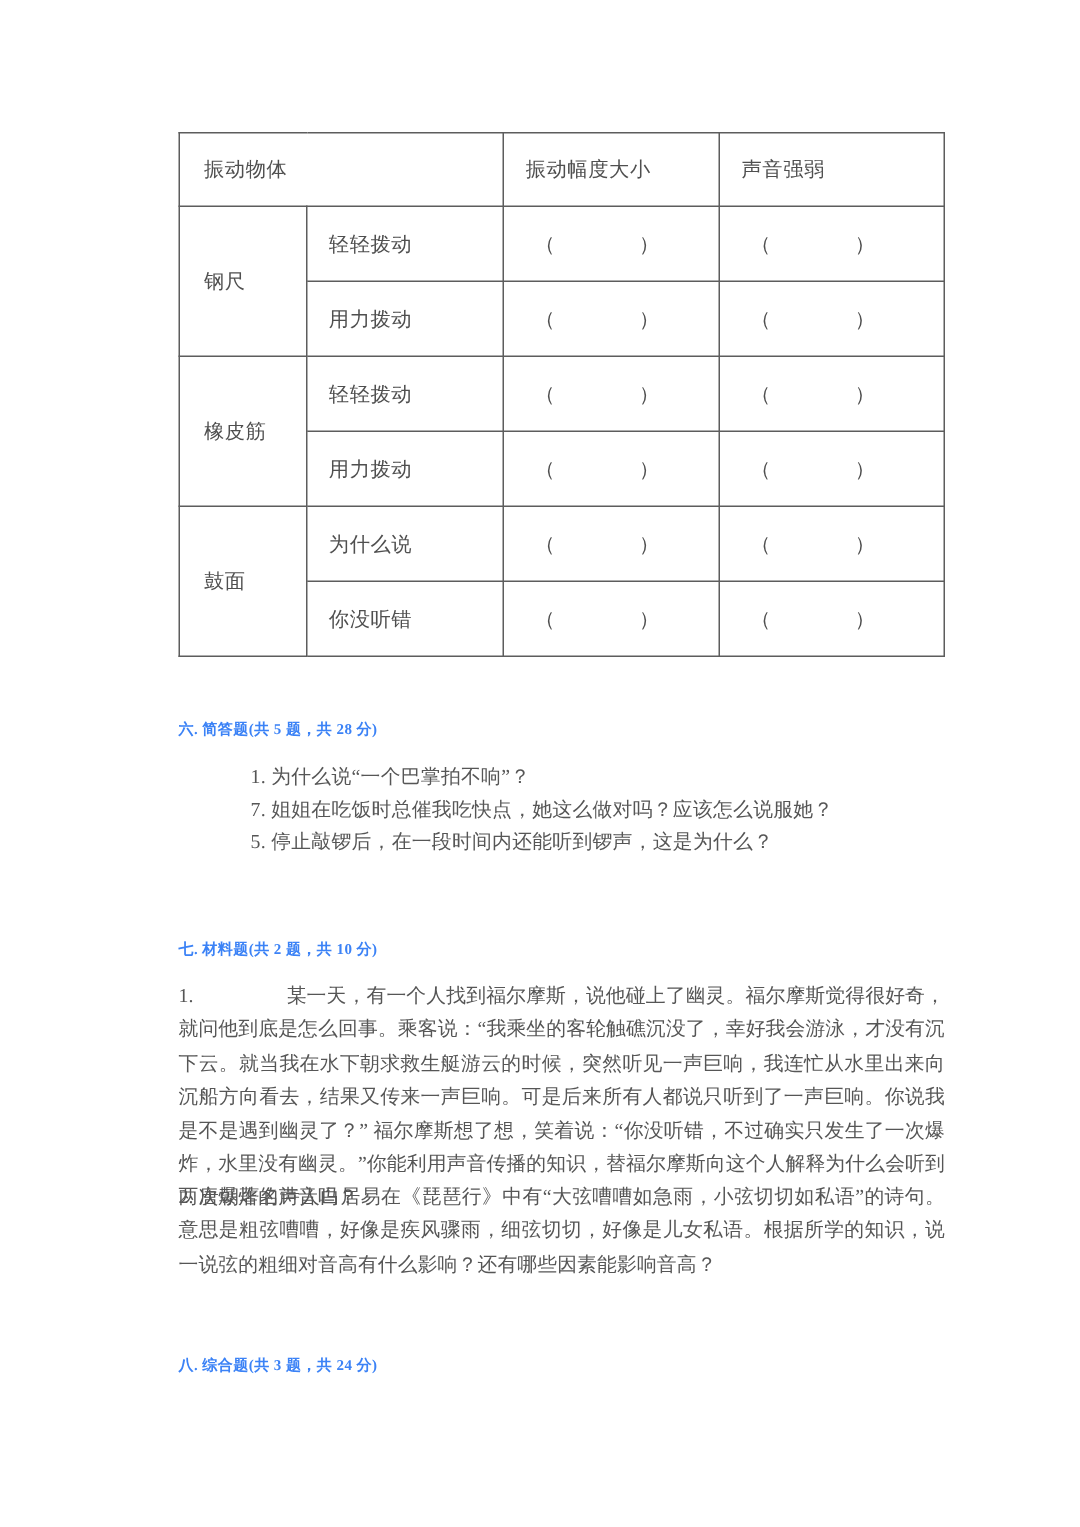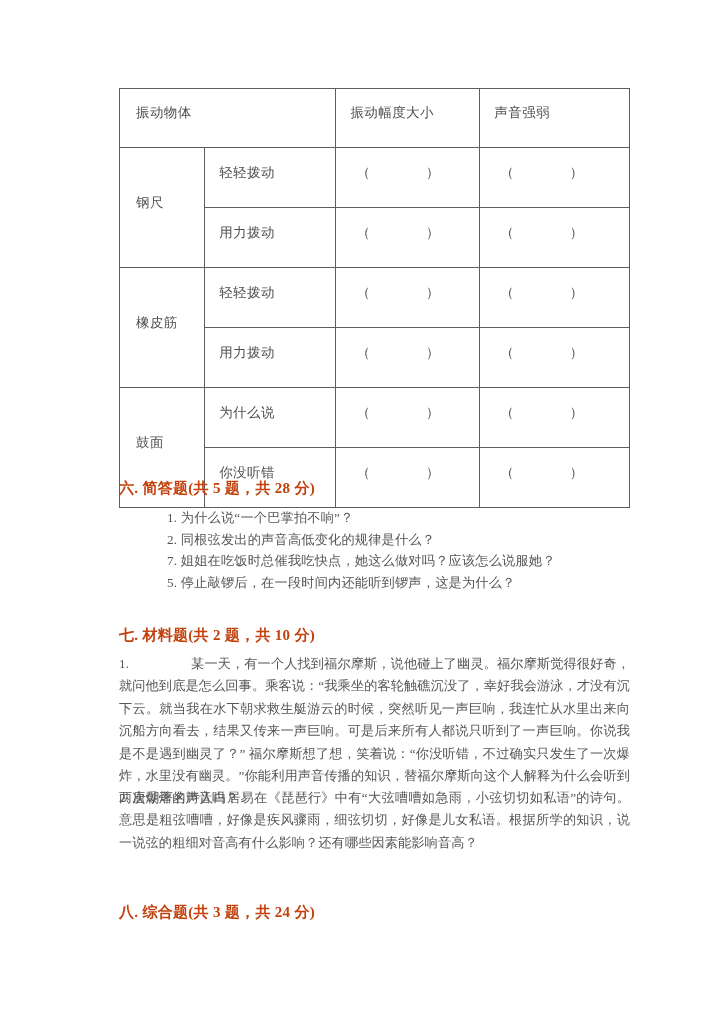--- a/index.html
+++ b/index.html
@@ -30,21 +30,21 @@
     top: 88px;
     width: 511px;
     border-collapse: collapse;
     table-layout: fixed;
   }
   .exp-table td {
     border: 1px solid #5d5d5d;
     color: #4f4f4f;
     font-size: 13.5px;
     font-family: "Liberation Sans", "DejaVu Sans", sans-serif;
-    padding: 0 0 10px 14px;
+    padding: 0 0 0 14px;
     height: 49px;
     vertical-align: middle;
     letter-spacing: 0.4px;
     font-weight: 500;
   }
   .exp-table td.hdr { height: 48px; }
   .exp-table td.obj { padding-left: 16px; }
   .exp-table td.paren {
     text-align: left;
     padding-left: 20px;
@@ -60,22 +60,22 @@
   .col-b { width: 114px; }
   .col-c { width: 125px; }
   .col-d { width: 130px; }
 
   
   .sec-head {
     position: absolute;
     left: 119px;
     font-family: "Liberation Serif", "DejaVu Serif", serif;
     font-weight: bold;
-    font-size: 15px;
-    color: #c2410c;
+    font-size: 10px;
+    color: #3b82f6;
     letter-spacing: 0.3px;
     white-space: nowrap;
   }
   .q-list {
     position: absolute;
     left: 119px;
     width: 520px;
     font-size: 13.2px;
     color: #565656;
     line-height: 21.5px;
@@ -157,21 +157,20 @@
         <td class="paren"><span class="paren-inner"><span class="lp">（</span><span>）</span></span></td>
         <td class="paren"><span class="paren-inner"><span class="lp">（</span><span>）</span></span></td>
       </tr>
     </tbody>
   </table>
 
   <div class="sec-head" id="vi-head">六. 简答题(共 5 题，共 28 分)</div>
 
   <div class="q-list" id="vi-qs">
     <div>1. 为什么说“一个巴掌拍不响”？</div>
-    <div>2. 同根弦发出的声音高低变化的规律是什么？</div>
     <div>7. 姐姐在吃饭时总催我吃快点，她这么做对吗？应该怎么说服她？</div>
     <div>5. 停止敲锣后，在一段时间内还能听到锣声，这是为什么？</div>
   </div>
 
   <div class="sec-head" id="vii-head">七. 材料题(共 2 题，共 10 分)</div>
 
   <div class="para" id="vii-p1"><span>1.</span><span class="lead-gap"></span><span>某一天，有一个人找到福尔摩斯，说他碰上了幽灵。福尔摩斯觉得很好奇，就问他到底是怎么回事。乘客说：“我乘坐的客轮触礁沉没了，幸好我会游泳，才没有沉下云。就当我在水下朝求救生艇游云的时候，突然听见一声巨响，我连忙从水里出来向沉船方向看去，结果又传来一声巨响。可是后来所有人都说只听到了一声巨响。你说我是不是遇到幽灵了？” 福尔摩斯想了想，笑着说：“你没听错，不过确实只发生了一次爆炸，水里没有幽灵。”你能利用声音传播的知识，替福尔摩斯向这个人解释为什么会听到两次爆炸的声音吗？</span></div>
 
   <div class="para" id="vii-p2">2. 唐朝著名诗人白居易在《琵琶行》中有“大弦嘈嘈如急雨，小弦切切如私语”的诗句。意思是粗弦嘈嘈，好像是疾风骤雨，细弦切切，好像是儿女私语。根据所学的知识，说一说弦的粗细对音高有什么影响？还有哪些因素能影响音高？</div>
 

